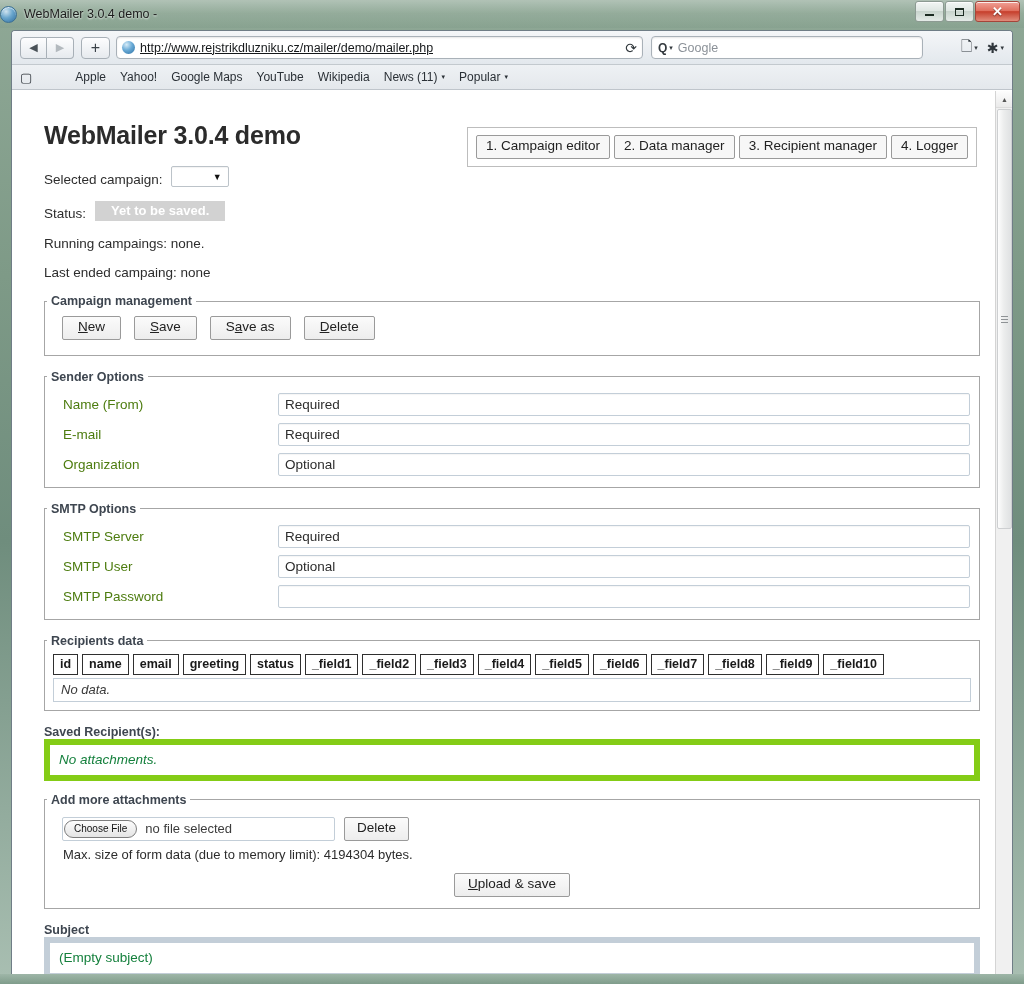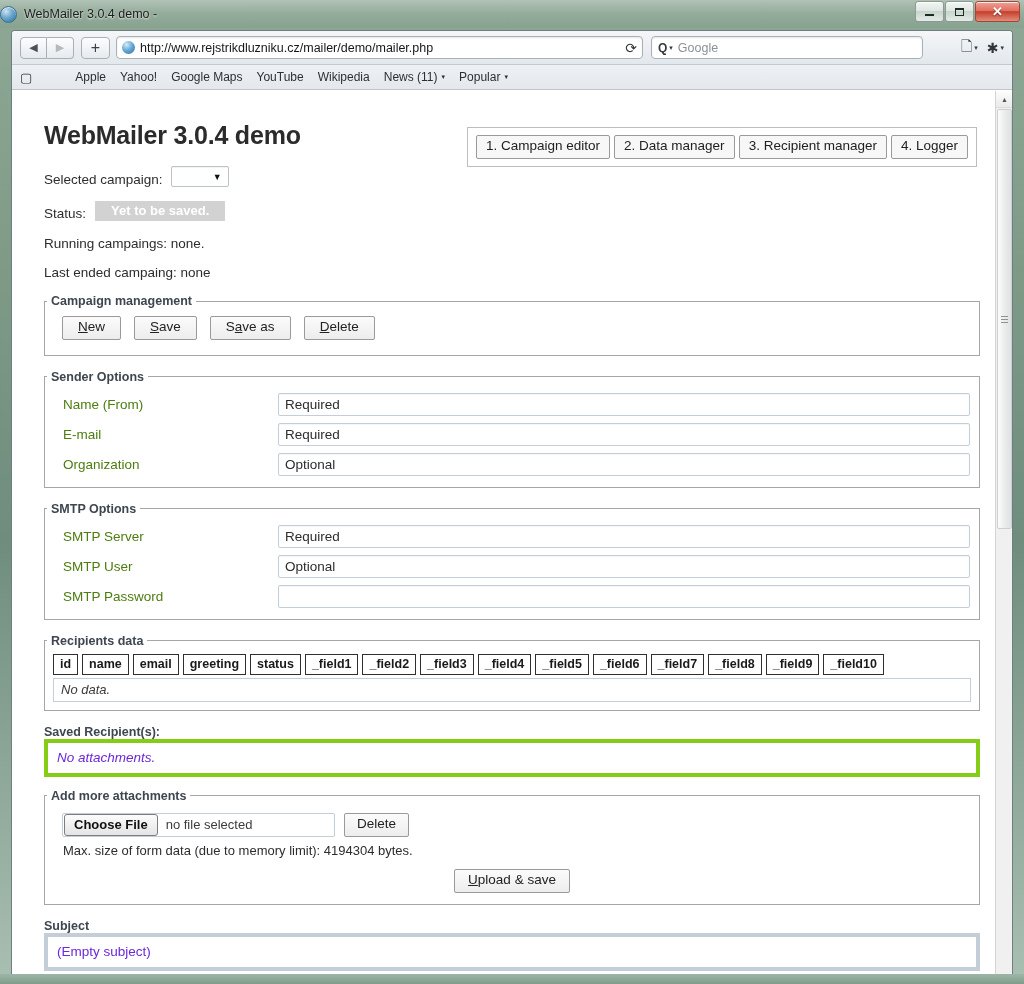--- a/index.html
+++ b/index.html
@@ -99,21 +99,21 @@
     border: 1px solid #a9b1b8;
     border-radius: 4px;
     padding: 0 5px;
     box-shadow: inset 0 1px 2px rgba(0,0,0,.10);
   }
   #site-icon {
     width: 13px; height: 13px; flex: 0 0 auto; margin-right: 5px;
     border-radius: 50%;
     background: radial-gradient(circle at 35% 28%, #d7ecf8 0%, #69aad6 45%, #2a6ea2 100%);
   }
-  #url-text { font-size: 12.5px; color: #15181a; white-space: nowrap; overflow: hidden; }
+  #url-text { font-size: 12.5px; color: #15181a; white-space: nowrap; overflow: hidden; text-decoration: underline; }
   #reload-icon { margin-left: auto; font-size: 14px; color: #31383d; padding-left: 6px; }
   #searchbar {
     flex: 0 0 auto; width: 272px; height: 23px; margin-left: 8px;
     display: flex; align-items: center;
     background: #fff; border: 1px solid #a9b1b8; border-radius: 4px;
     padding: 0 6px;
     box-shadow: inset 0 1px 2px rgba(0,0,0,.10);
   }
   #search-glyph { font-size: 12px; color: #33393e; margin-right: 2px; font-weight: bold; }
   .mini-tri { font-size: 7px; color: #33393e; margin-right: 5px; }
@@ -230,41 +230,41 @@
   }
   .tbl-empty {
     border: 1px solid #c3ced8;
     background: #fff;
     font-size: 13px; font-style: italic; color: #3a3a3a;
     padding: 3px 7px 4px 7px;
     margin: 0 2px;
   }
 
   .plain-box {
-    border: 4px solid #84cc16;
+    border: 6px solid #84cc16;
     padding: 7px 9px 8px 9px;
     background: #fff;
-    font-size: 13.5px; font-style: italic; color: #6d28d9;
+    font-size: 13.5px; font-style: italic; color: #15803d;
   }
 
   .attach-row { display: flex; align-items: center; gap: 9px; padding: 2px 0 0 8px; }
   .file-ctrl {
     display: flex; align-items: center;
     border: 1px solid #c3ced8; border-radius: 2px;
     background: #fff; height: 24px;
     width: 273px;
   }
   .file-btn {
     border: 1px solid #7d7d7d;
-    border-radius: 3px;
+    border-radius: 11px;
     background: linear-gradient(180deg,#fcfcfc,#e4e4e4);
-    font-size: 13px; color: #111;
+    font-size: 10px; color: #111;
     padding: 2px 9px 3px 9px;
     margin: 1px 0 1px 1px;
-    font-weight: bold;
+    font-weight: normal;
     white-space: nowrap;
   }
   .file-name { font-size: 13px; color: #3c3c3c; padding-left: 8px; white-space: nowrap; }
   .note { font-size: 13px; color: #2d2d2d; padding: 6px 0 0 9px; }
   .center-row { display: flex; justify-content: center; padding: 11px 0 3px 0; }
 
   
   #scrollbar {
     position: absolute; right: 0; top: 0;
     width: 17px; height: 884px;

